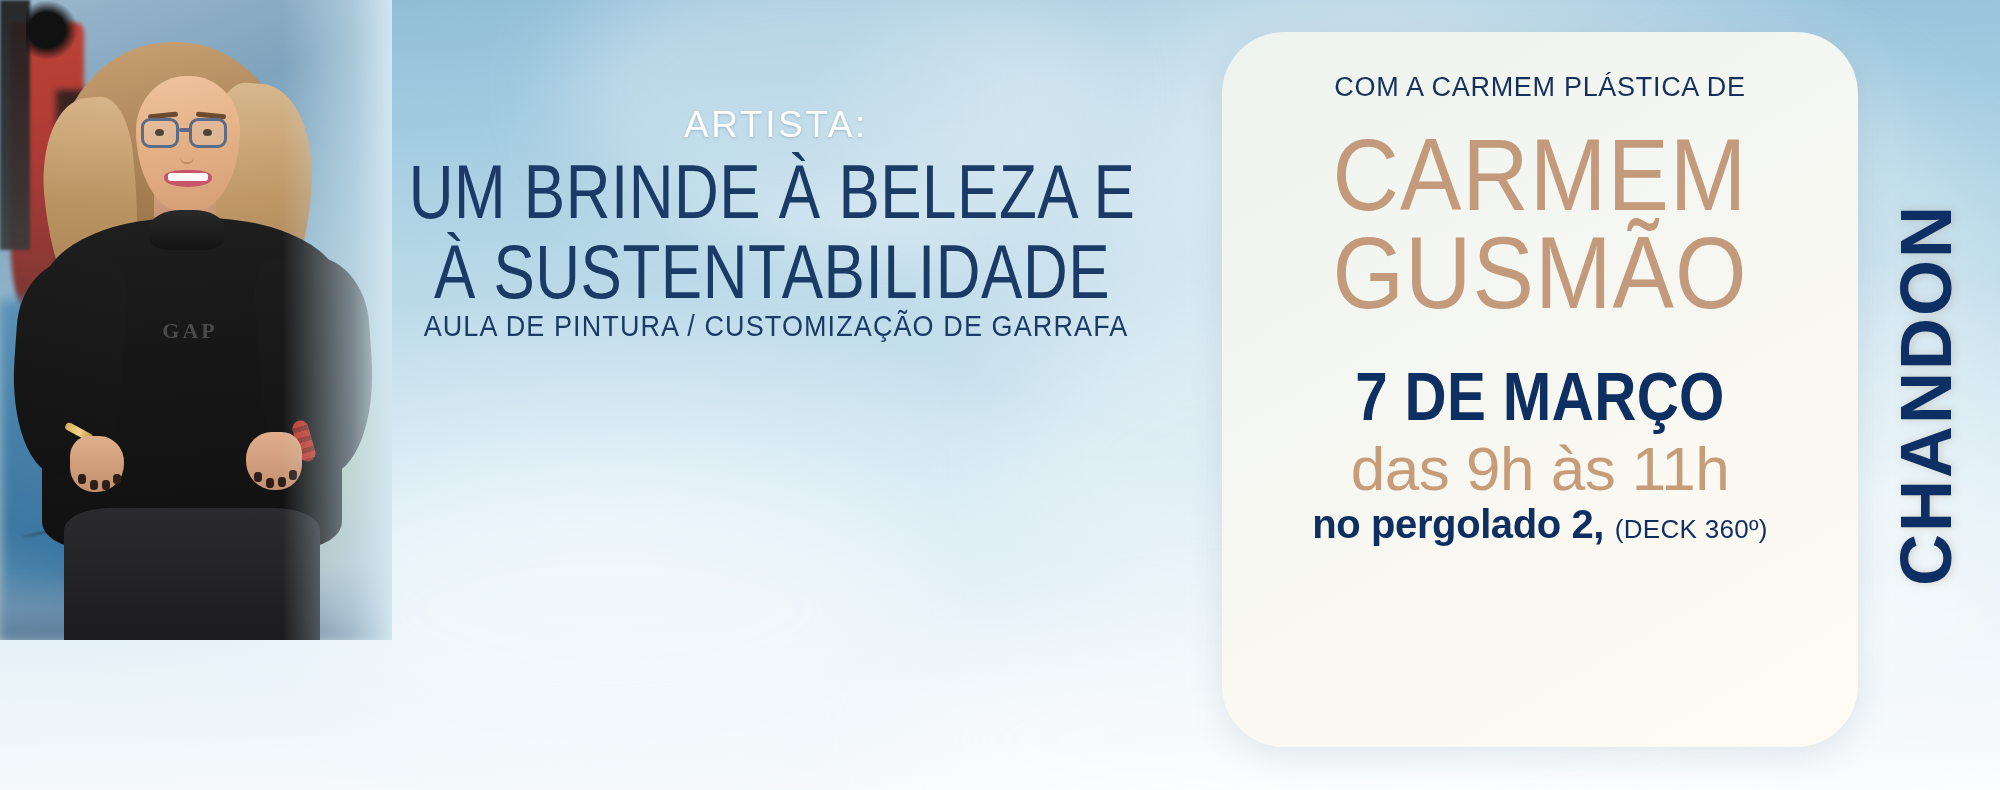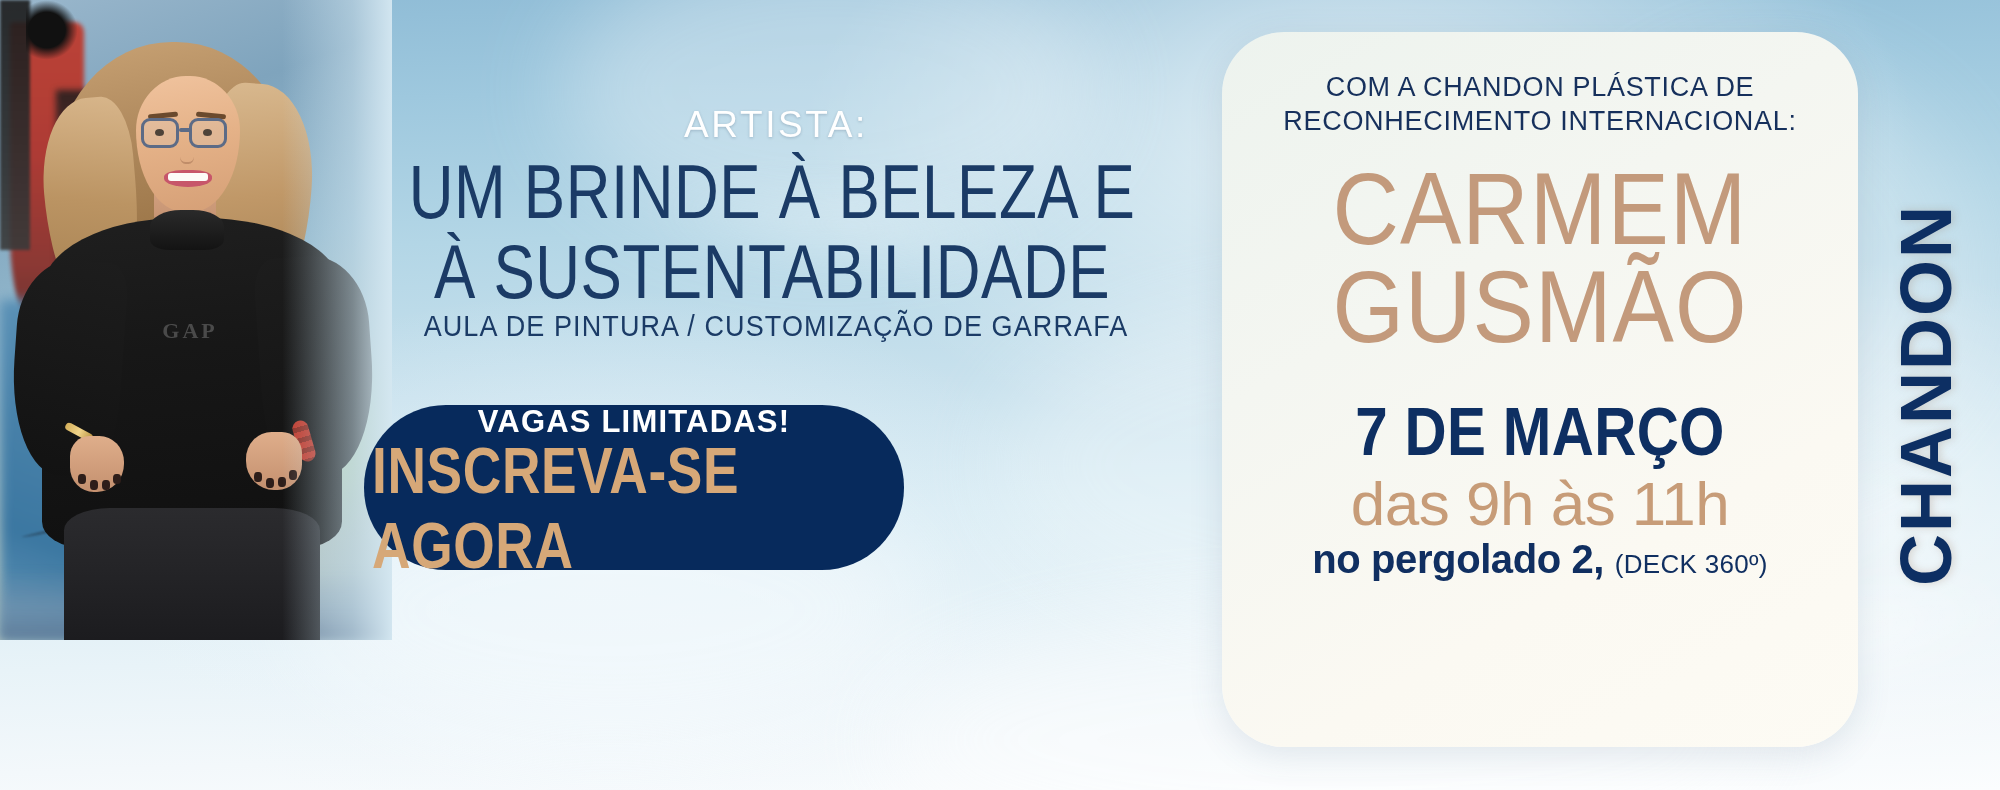--- a/index.html
+++ b/index.html
@@ -406,30 +406,25 @@
   </div>
 
   <div class="left-copy">
     <div class="kicker">ARTISTA:</div>
     <div class="headline">
       <div>UM BRINDE À BELEZA E</div>
       <div>À SUSTENTABILIDADE</div>
     </div>
     <div class="sub">AULA DE PINTURA / CUSTOMIZAÇÃO DE GARRAFA</div>
 
-    <div class="cta">
-      <div class="cta-top">VAGAS LIMITADAS!</div>
-      <div class="cta-main">INSCREVA-SE AGORA</div>
-    </div>
   </div>
 
   <div class="card">
     <div class="card-head">
-      <div>COM A CHANDON PLÁSTICA DE</div>
-      <div>RECONHECIMENTO INTERNACIONAL:</div>
+      <div>COM A CARMEM PLÁSTICA DE</div>
     </div>
     <div class="artist">
       <div>CARMEM</div>
       <div>GUSMÃO</div>
     </div>
     <div class="date">7 DE MARÇO</div>
     <div class="time">das 9h às 11h</div>
     <div class="place">
       <span>no pergolado 2,</span>
       <span class="deck">(DECK 360º)</span>

